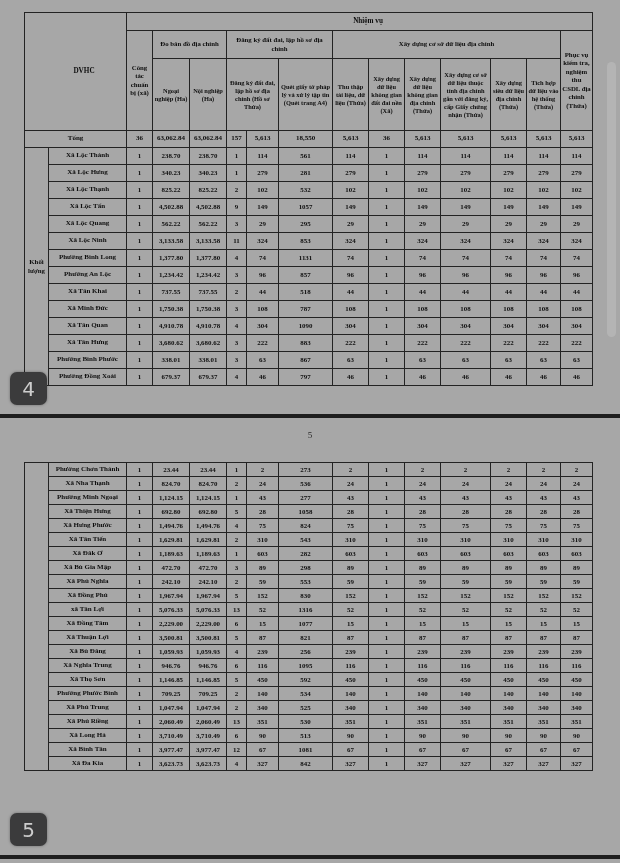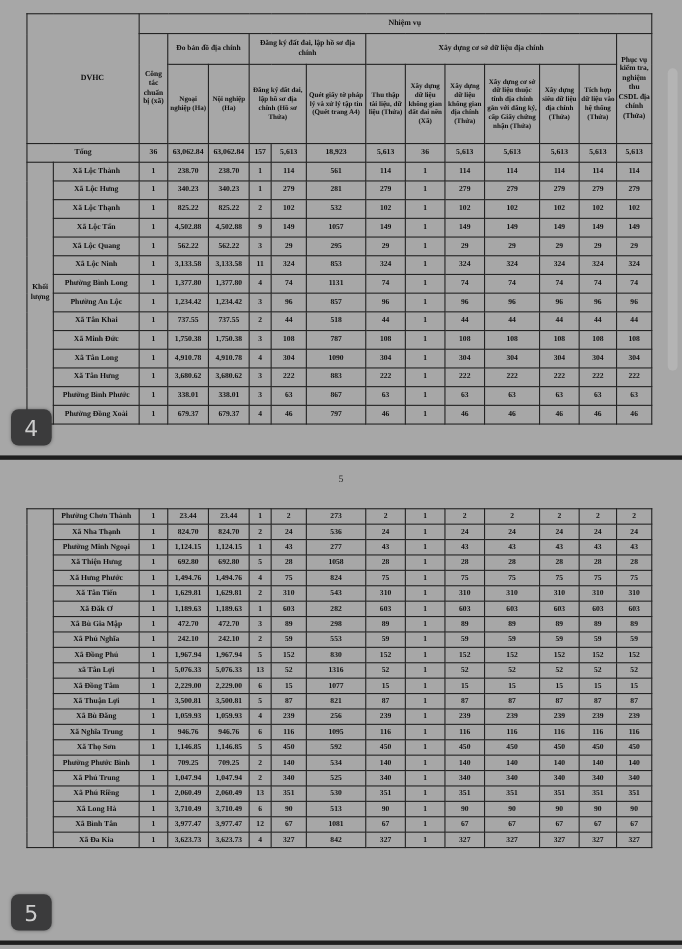--- a/index.html
+++ b/index.html
@@ -77,21 +77,21 @@
       </tr>
     </thead>
     <tbody id="tbody1">
         <tr class="total-row">
           <td class="name" colspan="2">Tổng</td>
           <td>36</td>
           <td>63,062.84</td>
           <td>63,062.84</td>
           <td>157</td>
           <td>5,613</td>
-          <td>18,923</td>
+          <td>18,550</td>
           <td>5,613</td>
           <td>36</td>
           <td>5,613</td>
           <td>5,613</td>
           <td>5,613</td>
           <td>5,613</td>
           <td>5,613</td>
         </tr>
         <tr>
           <td class="side" rowspan="14">Khối lượng</td>
@@ -248,21 +248,21 @@
           <td>787</td>
           <td>108</td>
           <td>1</td>
           <td>108</td>
           <td>108</td>
           <td>108</td>
           <td>108</td>
           <td>108</td>
         </tr>
         <tr>
-          <td class="name">Xã Tân Long</td>
+          <td class="name">Xã Tân Quan</td>
           <td>1</td>
           <td>4,910.78</td>
           <td>4,910.78</td>
           <td>4</td>
           <td>304</td>
           <td>1090</td>
           <td>304</td>
           <td>1</td>
           <td>304</td>
           <td>304</td>

